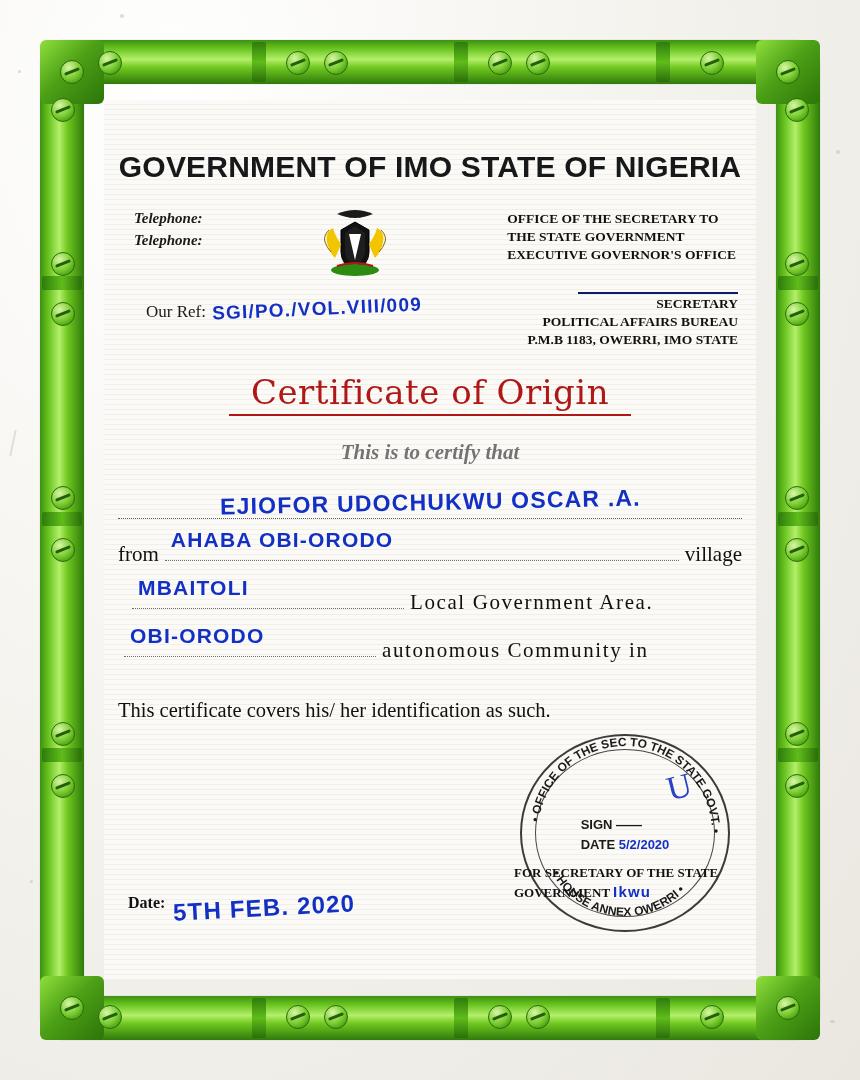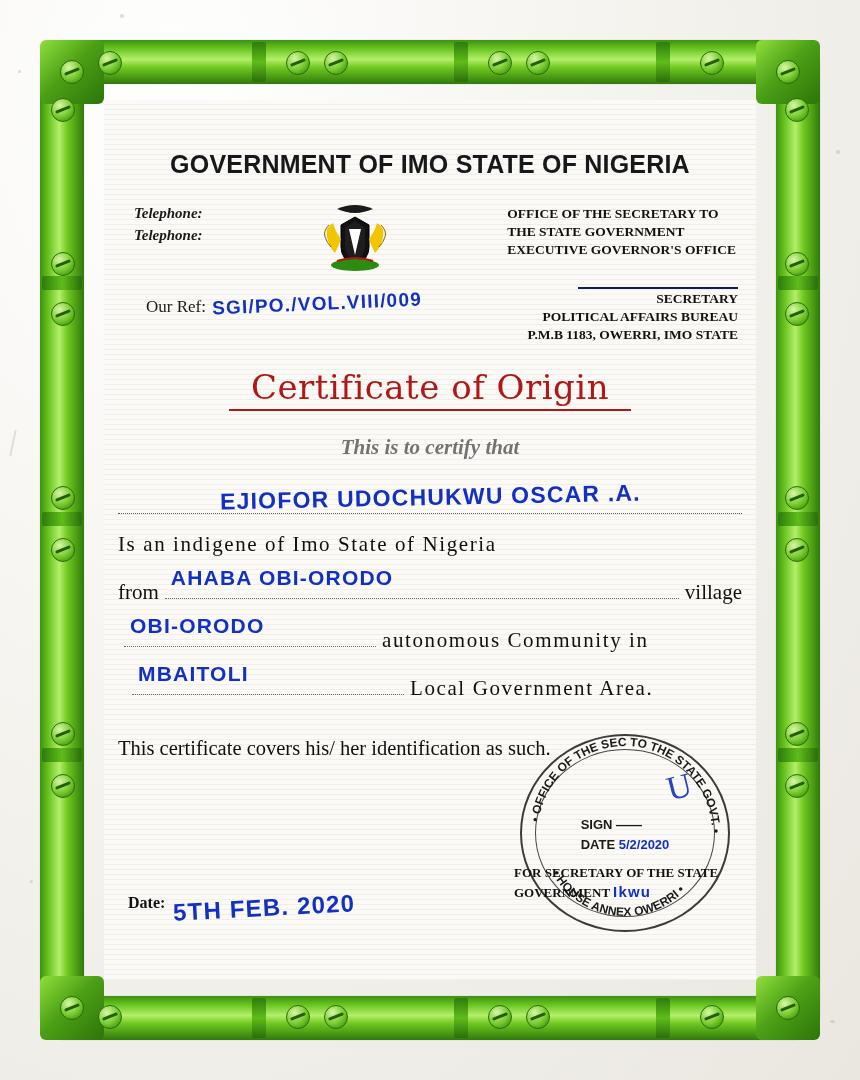--- a/index.html
+++ b/index.html
@@ -73,21 +73,21 @@
     background:repeating-linear-gradient(0deg,rgba(180,180,170,.16) 0 1px,transparent 1px 5px);
     pointer-events:none;
   }
 
   .content{position:absolute;inset:0;padding:8px 14px;box-sizing:border-box;}
 
   .title{
     text-align:center;
     font-family:"Liberation Sans", sans-serif;
     font-weight:bold;
-    font-size:25px;
+    font-size:30px;
     letter-spacing:.2px;
     color:#16181a;
     margin-top:42px;
   }
 
   .headrow{
     display:flex;justify-content:space-between;align-items:flex-start;
     margin-top:20px;
   }
   .tel{
@@ -317,44 +317,41 @@
       <div class="cert-title">Certificate of Origin</div>
       <div class="cert-underline"></div>
 
       <div class="certify">This is to certify that</div>
 
       <div class="nameline">
         <span class="hand">EJIOFOR  UDOCHUKWU  OSCAR .A.</span>
         <div class="dotline" style="margin-top:2px;"></div>
       </div>
 
-      <div class="body-line">
-        <span class="spread">Is  an  indigene  of  Imo  State  of  Nigeria</span>
-      </div>
 
       <div class="body-line">
         <span>from</span>
         <span class="fill">
           <span class="hand">AHABA  OBI-ORODO</span>
         </span>
         <span>village</span>
       </div>
 
       <div class="body-line">
+        <span class="fill" style="max-width:272px;margin-left:14px;">
+          <span class="hand">MBAITOLI</span>
+        </span>
+        <span class="spread">Local  Government  Area.</span>
+      </div>
+
+      <div class="body-line">
         <span class="fill" style="max-width:252px;">
           <span class="hand">OBI-ORODO</span>
         </span>
         <span class="spread">autonomous  Community  in</span>
-      </div>
-
-      <div class="body-line">
-        <span class="fill" style="max-width:272px;margin-left:14px;">
-          <span class="hand">MBAITOLI</span>
-        </span>
-        <span class="spread">Local  Government  Area.</span>
       </div>
 
       <div class="body-line covers">
         <span>This certificate covers his/ her identification as such.</span>
       </div>
 
       <div class="datearea">
         <span class="datelabel">Date:</span>
         <span class="hand datevalue">5TH  FEB. 2020</span>
       </div>

